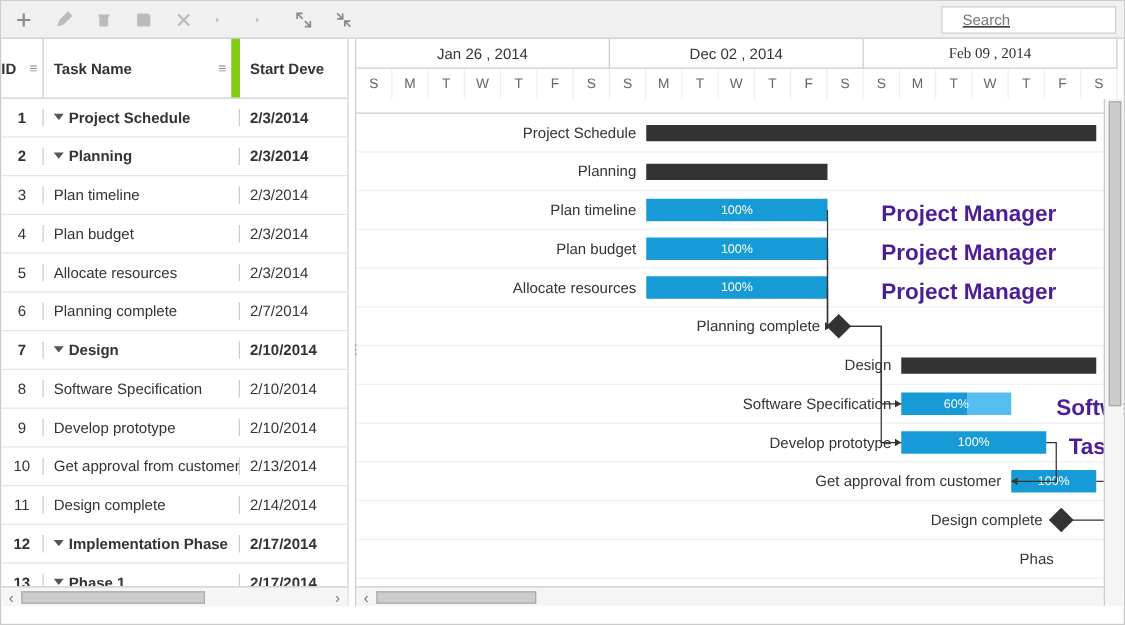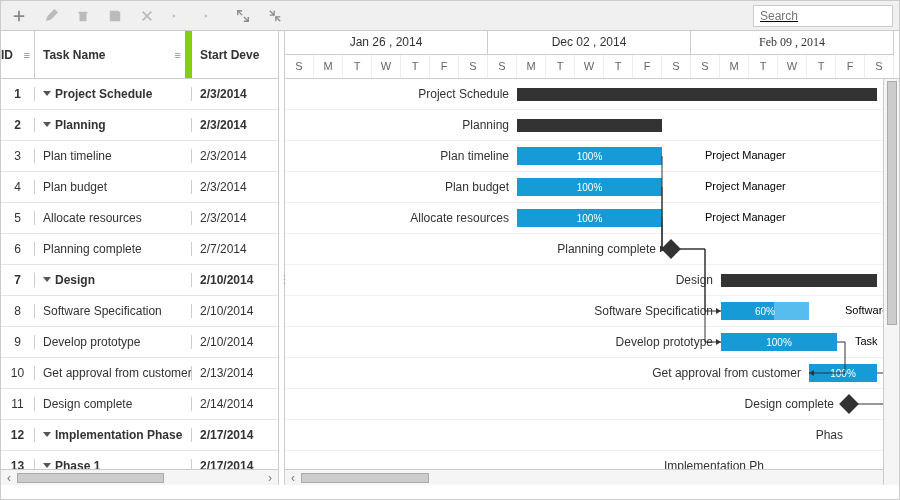--- a/index.html
+++ b/index.html
@@ -1,21 +1,21 @@
 <!DOCTYPE html>
 <html><head>
 <meta charset="utf-8">
 <style>
 * { box-sizing: border-box; margin: 0; padding: 0; }
 body { font-family: "Segoe UI", Arial, sans-serif; font-size: 12px; color: #333; background: #fff; width: 900px; height: 500px; overflow: hidden; border: 1px solid #ccc; }
 .toolbar { height: 30px; background: #f0f0f0; border-bottom: 1px solid #ccc; display: flex; align-items: center; padding: 0 6px; }
 .toolbar .tbtn { width: 24px; height: 24px; display: flex; align-items: center; justify-content: center; margin-right: 8px; color: #888; cursor: pointer; }
 .toolbar .tbtn svg { width: 14px; height: 14px; }
 .toolbar .spacer { flex: 1; }
-.toolbar input.search { width: 140px; height: 22px; border: 1px solid #ccc; padding: 2px 6px; font-size: 12px; text-decoration: underline; }
+.toolbar input.search { width: 140px; height: 22px; border: 1px solid #ccc; padding: 2px 16px; font-size: 12px; text-decoration: underline; }
 .main { display: flex; height: 454px; }
 .left { width: 278px; border-right: 1px solid #ccc; display: flex; flex-direction: column; position: relative; }
 .splitter { width: 6px; background: #fff; border-right: 1px solid #ccc; position: relative; }
 .splitter::after { content: "⋮"; position: absolute; top: 242px; left: 0; color: #999; font-size: 11px; }
 .right { flex: 1; display: flex; flex-direction: column; overflow: hidden; position: relative; }
 .left-head { display: flex; border-bottom: 1px solid #ccc; height: 48px; }
 .col-id { width: 34px; border-right: 1px solid #ccc; display: flex; align-items: center; font-weight: 600; position: relative; }
 .col-task { flex: 1; border-right: 7px solid #84cc16; display: flex; align-items: center; padding-left: 8px; font-weight: 700; position: relative; }
 .col-date { width: 86px; display: flex; align-items: center; padding-left: 8px; font-weight: 600; }
 .menu-icon { position: absolute; right: 4px; top: 50%; transform: translateY(-50%); color: #888; font-size: 11px; }
@@ -23,34 +23,34 @@
 .row { display: flex; height: 31px; border-bottom: 1px solid #e5e5e5; align-items: center; }
 .row .c-id { width: 34px; border-right: 1px solid #ccc; display: flex; align-items: center; justify-content: center; }
 .row .c-task { flex: 1; border-right: 1px solid #ccc; display: flex; align-items: center; padding-left: 8px; white-space: nowrap; overflow: hidden; }
 .row .c-date { width: 86px; display: flex; align-items: center; padding-left: 8px; }
 .row.bold .c-id, .row.bold .c-task, .row.bold .c-date { font-weight: 600; }
 .caret { display: inline-block; width: 0; height: 0; border-left: 4px solid transparent; border-right: 4px solid transparent; border-top: 5px solid #555; margin-right: 4px; transform: translateY(-1px); }
 .indent1 { padding-left: 8px; }
 .indent2 { padding-left: 28px; }
 .indent3 { padding-left: 48px; }
 .indent4 { padding-left: 48px; }
-.right-head { height: 48px; border-bottom: 1px solid #ccc; display: flex; flex-direction: column; }
+.right-head { height: 60px; border-bottom: 1px solid #ccc; display: flex; flex-direction: column; }
 .weeks { display: flex; height: 24px; }
 .week { border-right: 1px solid #ccc; border-bottom: 1px solid #ccc; display: flex; align-items: center; justify-content: center; }
 .days { display: flex; height: 24px; }
 .day { width: 29px; border-right: 1px solid #eee; display: flex; align-items: center; justify-content: center; color: #666; font-size: 11px; }
 .right-body { flex: 1; position: relative; overflow: hidden; }
 .right-body svg.deps { position: absolute; top: 0; left: 0; pointer-events: none; }
 .grow { display: flex; height: 31px; border-bottom: 1px solid #f0f0f0; position: relative; align-items: center; }
 .bar { position: absolute; height: 16px; top: 7px; }
 .bar.summary { background: #333; height: 13px; top: 9px; }
 .bar.task { background: #179bd7; height: 18px; top: 6px; display: flex; align-items: center; justify-content: center; color: #fff; font-size: 10px; }
 .bar.task.partial { background: linear-gradient(to right, #179bd7 60%, #56bdee 60%); }
 .bar-label { position: absolute; white-space: nowrap; color: #333; top: 8px; font-size: 12px; text-align: right; }
-.res-label { position: absolute; white-space: nowrap; color: #000000; top: 8px; font-size: 11px; }
+.res-label { position: absolute; white-space: nowrap; color: #4c1d95; top: 8px; font-size: 18px; font-weight: bold; }
 .milestone { position: absolute; width: 14px; height: 14px; background: #333; transform: rotate(45deg); top: 8px; }
 .hscroll { height: 16px; border-top: 1px solid #ccc; background: #f5f5f5; display: flex; align-items: center; }
 .hscroll .track { flex: 1; height: 16px; position: relative; }
 .hscroll .thumb { position: absolute; height: 10px; top: 3px; background: #ccc; border: 1px solid #aaa; }
 .hscroll .arrow { width: 16px; height: 16px; display: flex; align-items: center; justify-content: center; color: #777; }
 .vscroll { position: absolute; right: 0; top: 48px; bottom: 0; width: 16px; background: #f5f5f5; border-left: 1px solid #ccc; }
 .vscroll .vthumb { position: absolute; width: 10px; left: 3px; background: #ccc; border: 1px solid #aaa; }
 </style>
 </head>
 <body>

